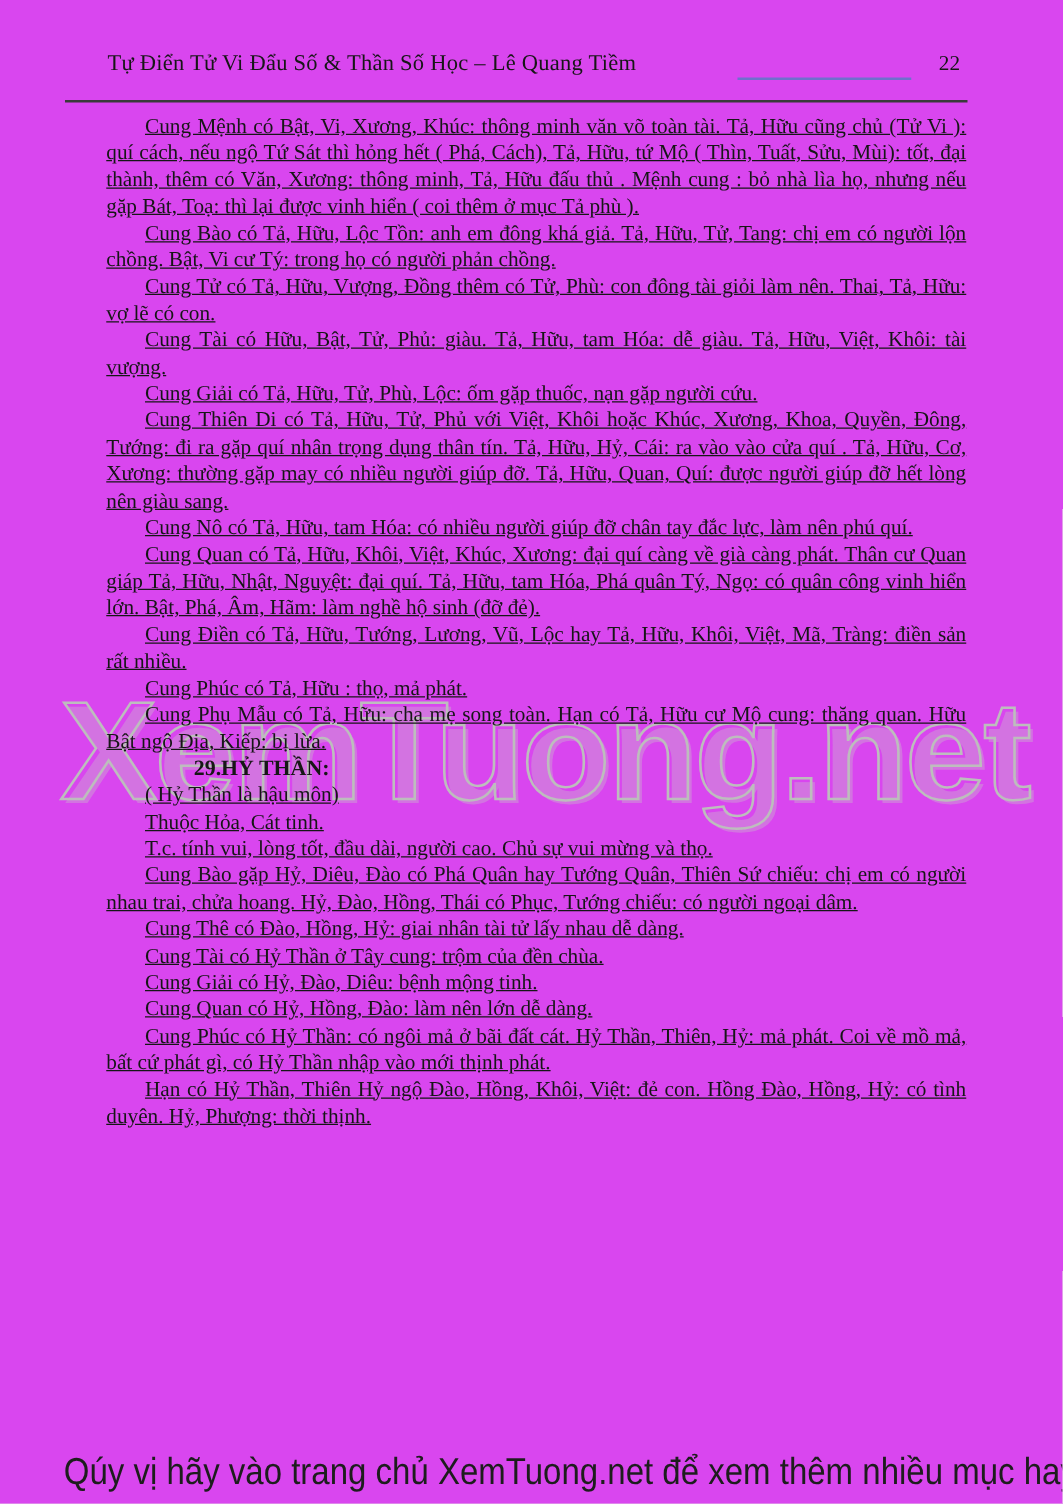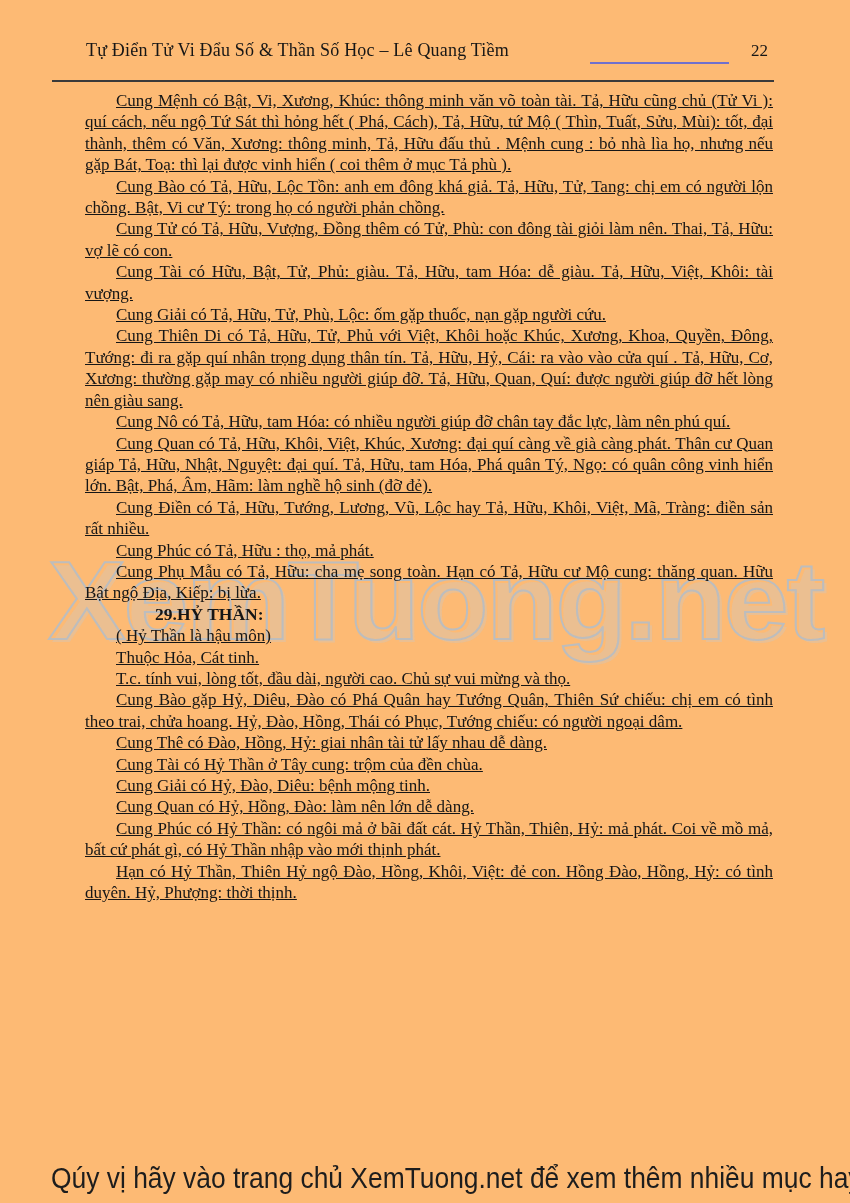--- a/index.html
+++ b/index.html
@@ -1,21 +1,21 @@
 <!DOCTYPE html>
 <html><head>
 <meta charset="utf-8">
 <style>
   html, body { margin: 0; padding: 0; background: #e8e8e8; }
   .page {
     position: relative;
     width: 850px;
     height: 1203px;
     margin: 0 auto;
-    background: #fdba74;
+    background: #d946ef;
     overflow: hidden;
     font-family: "Liberation Serif", "DejaVu Serif", serif;
     color: #161616;
   }
 
   
   .header-title {
     position: absolute;
     top: 40px;
     left: 86px;
@@ -137,21 +137,21 @@
         <p class="para">Cung Phúc có Tả, Hữu : thọ, mả phát.</p>
         <p class="para">Cung Phụ Mẫu có Tả, Hữu: cha mẹ song toàn. Hạn có Tả, Hữu cư Mộ cung: thăng quan. Hữu Bật ngộ Địa, Kiếp: bị lừa.</p>
       </div>
 
     <h2 class="section-heading">29.HỶ THẦN:</h2>
 
     <div>
         <p class="para">( Hỷ Thần là hậu môn)</p>
         <p class="para">Thuộc Hỏa, Cát tinh.</p>
         <p class="para">T.c. tính vui, lòng tốt, đầu dài, người cao. Chủ sự vui mừng và thọ.</p>
-        <p class="para">Cung Bào gặp Hỷ, Diêu, Đào có Phá  Quân hay Tướng Quân, Thiên Sứ chiếu: chị em có tình theo trai, chửa hoang. Hỷ, Đào, Hồng, Thái có Phục, Tướng chiếu: có người ngoại dâm.</p>
+        <p class="para">Cung Bào gặp Hỷ, Diêu, Đào có Phá  Quân hay Tướng Quân, Thiên Sứ chiếu: chị em có người nhau trai, chửa hoang. Hỷ, Đào, Hồng, Thái có Phục, Tướng chiếu: có người ngoại dâm.</p>
         <p class="para">Cung Thê có Đào, Hồng, Hỷ: giai nhân tài tử lấy nhau dễ dàng.</p>
         <p class="para">Cung Tài có Hỷ Thần ở Tây cung: trộm của đền chùa.</p>
         <p class="para">Cung Giải có Hỷ, Đào, Diêu: bệnh mộng tinh.</p>
         <p class="para">Cung Quan có Hỷ, Hồng, Đào: làm nên lớn dễ dàng.</p>
         <p class="para">Cung Phúc có Hỷ Thần: có ngôi mả ở bãi đất cát. Hỷ Thần, Thiên, Hỷ: mả phát. Coi về mồ mả, bất cứ phát gì, có Hỷ Thần nhập vào mới thịnh phát.</p>
         <p class="para">Hạn có Hỷ Thần, Thiên Hỷ ngộ Đào, Hồng, Khôi, Việt: đẻ con. Hồng Đào, Hồng, Hỷ: có tình duyên. Hỷ, Phượng: thời thịnh.</p>
       </div>
   </div>
 
   <div class="footer-banner">Qúy vị hãy vào trang chủ XemTuong.net để xem thêm nhiều mục hay khác</div>

